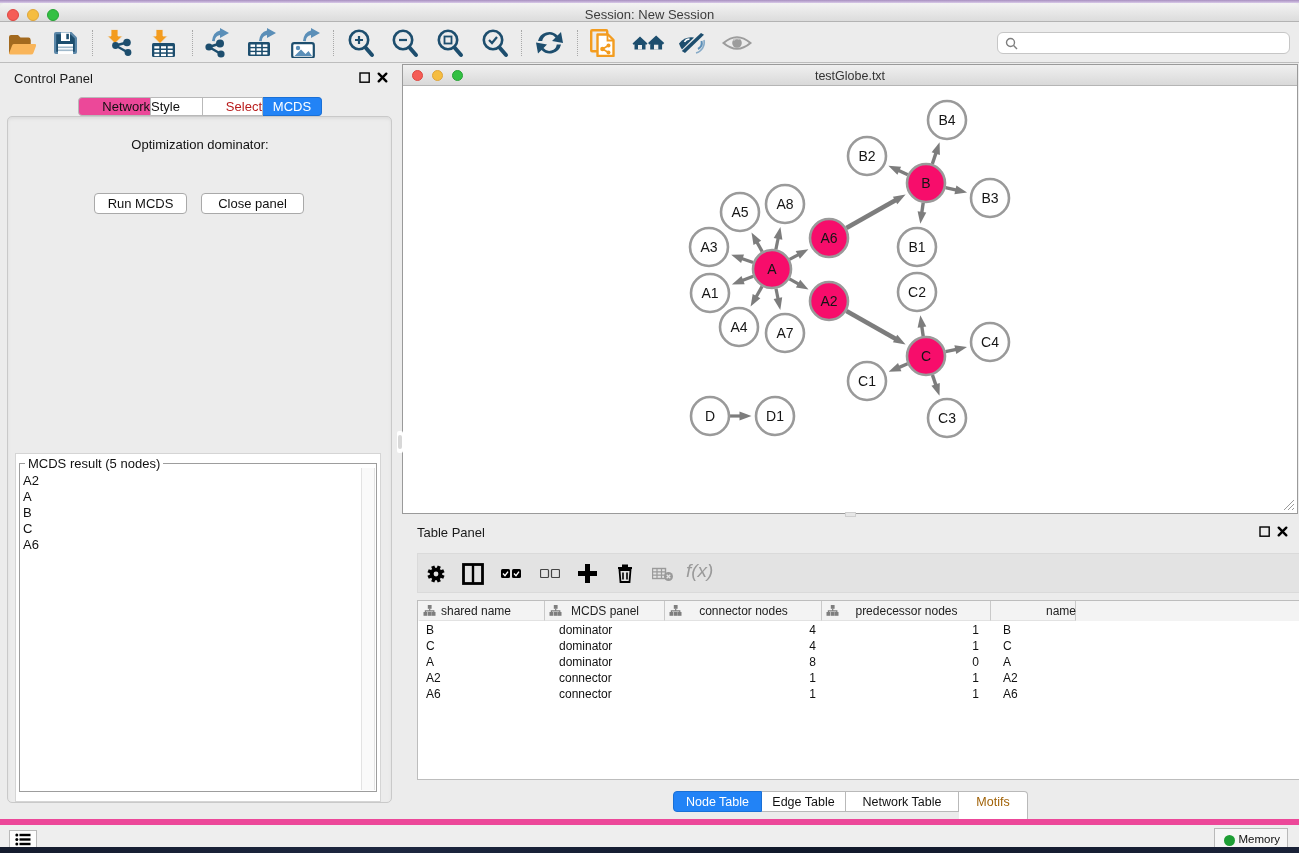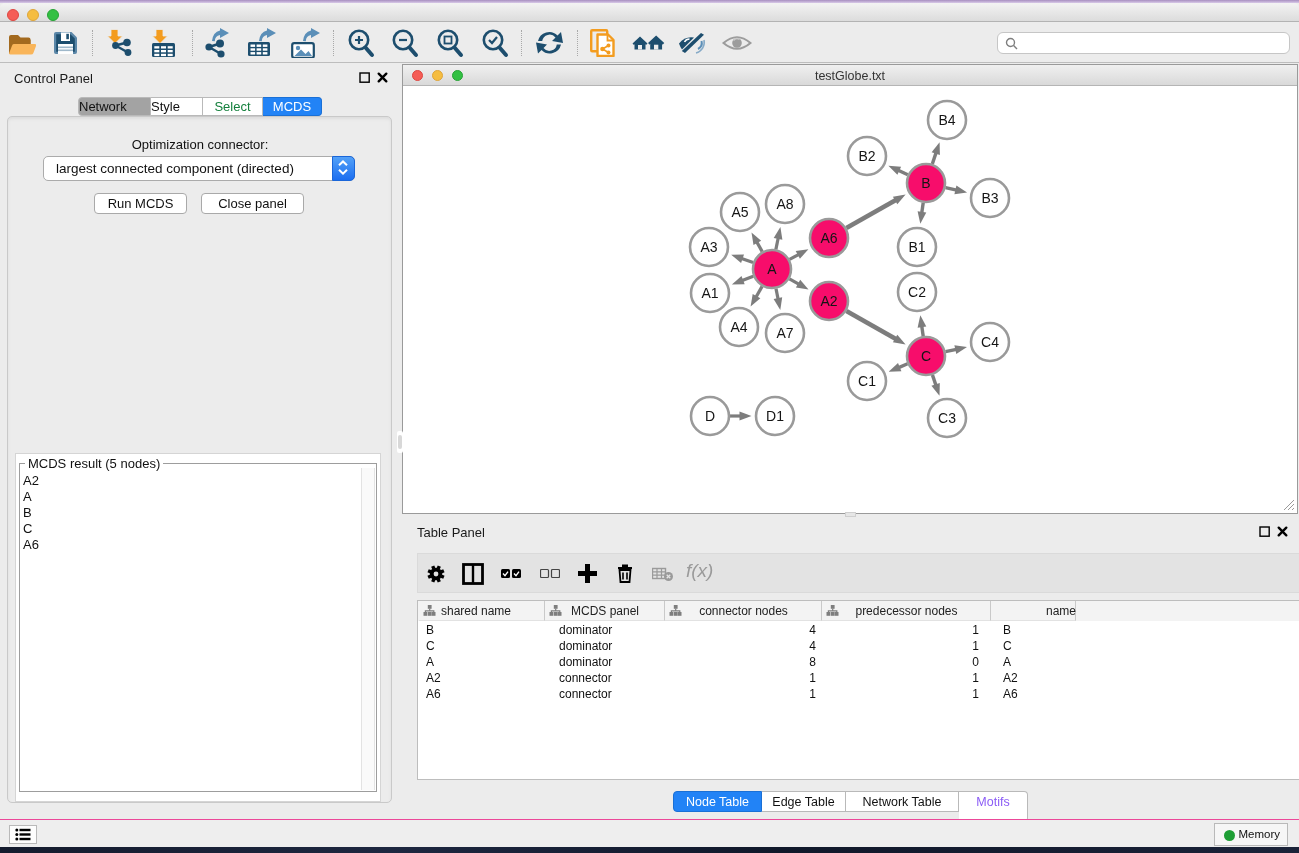--- a/index.html
+++ b/index.html
@@ -7,20 +7,21 @@
 .abs{position:absolute}
 .sep{position:absolute;top:8px;height:26px;width:0;border-left:1px dotted #a9a9a9}
 .btn{position:absolute;background:#fff;border:1px solid #a9a9a9;border-radius:4px;font-size:13px;text-align:center;color:#111}
 </style></head>
 <body>
 <div class="abs" style="left:0;top:0;width:1299px;height:3px;background:linear-gradient(#a78fc0,#d9c9e8)"></div>
 <div class="abs" style="left:0;top:3px;width:1299px;height:19px;background:linear-gradient(#f3f3f3,#dcdcdc);border-bottom:1px solid #b3b3b3;border-radius:5px 5px 0 0">
   <div class="abs" style="left:7px;top:6px;width:12px;height:12px;border-radius:50%;background:#f55d56;border:1px solid #dd4742"></div>
   <div class="abs" style="left:27px;top:6px;width:12px;height:12px;border-radius:50%;background:#f5bd41;border:1px solid #dfa53a"></div>
   <div class="abs" style="left:47px;top:6px;width:12px;height:12px;border-radius:50%;background:#33c043;border:1px solid #27a336"></div>
+  <div class="abs" style="left:0;right:0;top:4px;text-align:center;font-size:13px;color:#3c3c3c">Session: New Session</div>
 </div>
 <div class="abs" id="toolbar" style="left:0;top:22px;width:1299px;height:41px;background:#ececec;border-bottom:1px solid #bdbdbd">
 <svg class="abs" style="left:8px;top:11px" width="28" height="23" viewBox="0 0 28 23">
       <path d="M1 4 q0 -2 2 -2 h7 l2.5 2.5 h8 q2 0 2 2 V12 H1 Z" fill="#a36a1f"></path>
       <rect x="1" y="6" width="21.5" height="15" rx="1.5" fill="#a36a1f"></rect>
       <path d="M6 11 h21 q1.5 0.2 1 2 l-2.6 7 q-0.6 1.6 -2.4 1.6 H2.5 q-1.8 0 -1.2 -1.8 l2.8 -7.4 q0.6 -1.4 1.9 -1.4 Z" fill="#f9b55a"></path>
     </svg>
     <svg class="abs" style="left:53px;top:9px" width="25" height="24" viewBox="0 0 25 24">
       <path d="M1 3 q0 -2 2 -2 h15.5 L24 6.5 V21 q0 2 -2 2 H3 q-2 0 -2 -2 Z" fill="#5b87a8"></path>
       <path d="M3.2 3.2 h14.2 L21.8 7.6 V20.8 H3.2 Z" fill="#1d4e6e"></path>
@@ -160,35 +161,26 @@
 <div class="abs" style="left:0;top:63px;width:401px;height:756px;background:#ececec">
   <div class="abs" style="left:14px;top:8px;font-size:13px;color:#1a1a1a">Control Panel</div>
   <svg class="abs" style="left:359px;top:9px" width="12" height="12" viewBox="0 0 12 12">
       <rect x="1" y="1" width="9.2" height="9.2" fill="none" stroke="#000" stroke-width="1.4"></rect>
     </svg>
   <svg class="abs" style="left:376px;top:8px" width="13" height="13" viewBox="0 0 13 13">
       <path d="M2.7 2.7 L10.3 10.3 M10.3 2.7 L2.7 10.3" stroke="#000" stroke-width="2.4" stroke-linecap="round"></path>
     </svg>
   <div class="abs" style="left:7px;top:53px;width:385px;height:687px;background:#ececec;border:1px solid #c9c9c9;border-radius:5px;box-shadow:inset 0 2px 3px #ddd"></div>
   <div class="abs" style="left:78px;top:34px;height:19px;font-size:13px">
-    <div class="abs" style="left:0;top:0;width:73px;height:19px;background:#a3a3a3;border:1px solid #b9b9b9;border-radius:4px 0 0 4px;line-height:18px;text-align:left;color:#111">Network</div>
+    <div class="abs" style="left:0;top:0;width:73px;height:19px;background:#ec4899;border:1px solid #b9b9b9;border-radius:4px 0 0 4px;line-height:18px;text-align:right;color:#111">Network</div>
     <div class="abs" style="left:73px;top:0;width:52px;height:19px;background:#fff;border:1px solid #b9b9b9;border-left:none;line-height:18px;text-align:left;color:#111">Style</div>
-    <div class="abs" style="left:125px;top:0;width:60px;height:19px;background:#fff;border:1px solid #b9b9b9;border-left:none;line-height:18px;text-align:center;color:#15803d">Select</div>
+    <div class="abs" style="left:125px;top:0;width:60px;height:19px;background:#fff;border:1px solid #b9b9b9;border-left:none;line-height:18px;text-align:right;color:#b91c1c">Select</div>
     <div class="abs" style="left:185px;top:0;width:59px;height:19px;background:#2283f6;border:1px solid #1a70d6;border-left:none;border-radius:0 4px 4px 0;line-height:18px;text-align:center;color:#fff">MCDS</div>
   </div>
-  <div class="abs" style="left:0;top:74px;width:400px;text-align:center;font-size:13px;color:#111">Optimization connector:</div>
-  <div class="abs" style="left:43px;top:93px;width:312px;height:25px;background:#fff;border:1px solid #ababab;border-radius:5px">
-    <div class="abs" style="left:12px;top:4px;font-size:13.5px;color:#111">largest connected component (directed)</div>
-    <div class="abs" style="right:-1px;top:-1px;width:23px;height:25px;border-radius:0 5px 5px 0;background:linear-gradient(#53a1f8,#1c6ef0);border:1px solid #1a66d9">
-      <svg width="12" height="15" viewBox="0 0 12 15" style="position:absolute;left:4px;top:3px">
-          <path d="M2 5.2 L6 1.4 L10 5.2" fill="none" stroke="#fff" stroke-width="2"></path>
-          <path d="M2 9.8 L6 13.6 L10 9.8" fill="none" stroke="#fff" stroke-width="2"></path>
-        </svg>
-    </div>
-  </div>
+  <div class="abs" style="left:0;top:74px;width:400px;text-align:center;font-size:13px;color:#111">Optimization dominator:</div>
   <div class="btn" style="left:94px;top:130px;width:93px;height:21px;line-height:20px">Run MCDS</div>
   <div class="btn" style="left:201px;top:130px;width:103px;height:21px;line-height:20px">Close panel</div>
   <div class="abs" style="left:15px;top:390px;width:366px;height:349px;background:#fff;border:1px solid #d5d5d5">
     <div class="abs" style="left:3px;top:9px;right:3px;bottom:9px;border:1px solid #9d9d9d"></div>
     <div class="abs" style="left:9px;top:2px;background:#fff;padding:0 3px;font-size:13px;color:#111">MCDS result (5 nodes)</div>
     <div class="abs" style="left:7px;top:19px;font-size:13px;color:#111;line-height:16px">A2<br>A<br>B<br>C<br>A6</div>
     <div class="abs" style="right:5px;top:14px;bottom:11px;width:14px;background:#fafafa;border-left:1px solid #e3e3e3;border-right:1px solid #e3e3e3"></div>
   </div>
 </div>
 
@@ -409,25 +401,25 @@
       <div class="abs" style="left:8px;top:86px;font-size:12px;color:#111">A6</div>
       <div class="abs" style="left:141px;top:86px;font-size:12px;color:#111">connector</div>
       <div class="abs" style="left:300px;top:86px;width:98px;text-align:right;font-size:12px;color:#111">1</div>
       <div class="abs" style="left:460px;top:86px;width:101px;text-align:right;font-size:12px;color:#111">1</div>
       <div class="abs" style="left:585px;top:86px;font-size:12px;color:#111">A6</div>
     </div>
   <div class="abs" style="left:271px;top:271px;height:21px;font-size:12.5px">
     <div class="abs" style="left:0;top:0;width:89px;height:21px;background:#2283f6;border:1px solid #1a70d6;border-radius:4px 0 0 4px;line-height:20px;text-align:center;color:#fff">Node Table</div>
     <div class="abs" style="left:89px;top:0;width:84px;height:21px;background:#fff;border:1px solid #b9b9b9;border-left:none;line-height:20px;text-align:center;color:#111">Edge Table</div>
     <div class="abs" style="left:173px;top:0;width:113px;height:21px;background:#fff;border:1px solid #b9b9b9;border-left:none;line-height:20px;text-align:center;color:#111">Network Table</div>
-    <div class="abs" style="left:286px;top:0;width:69px;height:31px;background:#fff;border:1px solid #b9b9b9;border-left:none;border-radius:0 4px 4px 0;line-height:20px;text-align:center;color:#8b5cf6">Motifs</div>
+    <div class="abs" style="left:286px;top:0;width:69px;height:31px;background:#fff;border:1px solid #b9b9b9;border-left:none;border-radius:0 4px 4px 0;line-height:20px;text-align:center;color:#a16207">Motifs</div>
   </div>
 </div>
 
-<div class="abs" style="left:0;top:819px;width:1299px;height:28px;background:#eeeeee;border-top:1px solid #ec4899">
+<div class="abs" style="left:0;top:819px;width:1299px;height:28px;background:#eeeeee;border-top:6px solid #ec4899">
   <div class="abs" style="left:9px;top:5px;width:28px;height:19px;background:#fdfdfd;border:1px solid #b9b9b9">
     <svg width="16" height="13" viewBox="0 0 16 13" style="position:absolute;left:5px;top:2px">
         <circle cx="1.8" cy="2" r="1.5" fill="#000"></circle>
         <circle cx="1.8" cy="6.5" r="1.5" fill="#000"></circle>
         <circle cx="1.8" cy="11" r="1.5" fill="#000"></circle>
         <rect x="4.5" y="0.8" width="11" height="2.4" fill="#000"></rect>
         <rect x="4.5" y="5.3" width="11" height="2.4" fill="#000"></rect>
         <rect x="4.5" y="9.8" width="11" height="2.4" fill="#000"></rect>
       </svg>
   </div>

